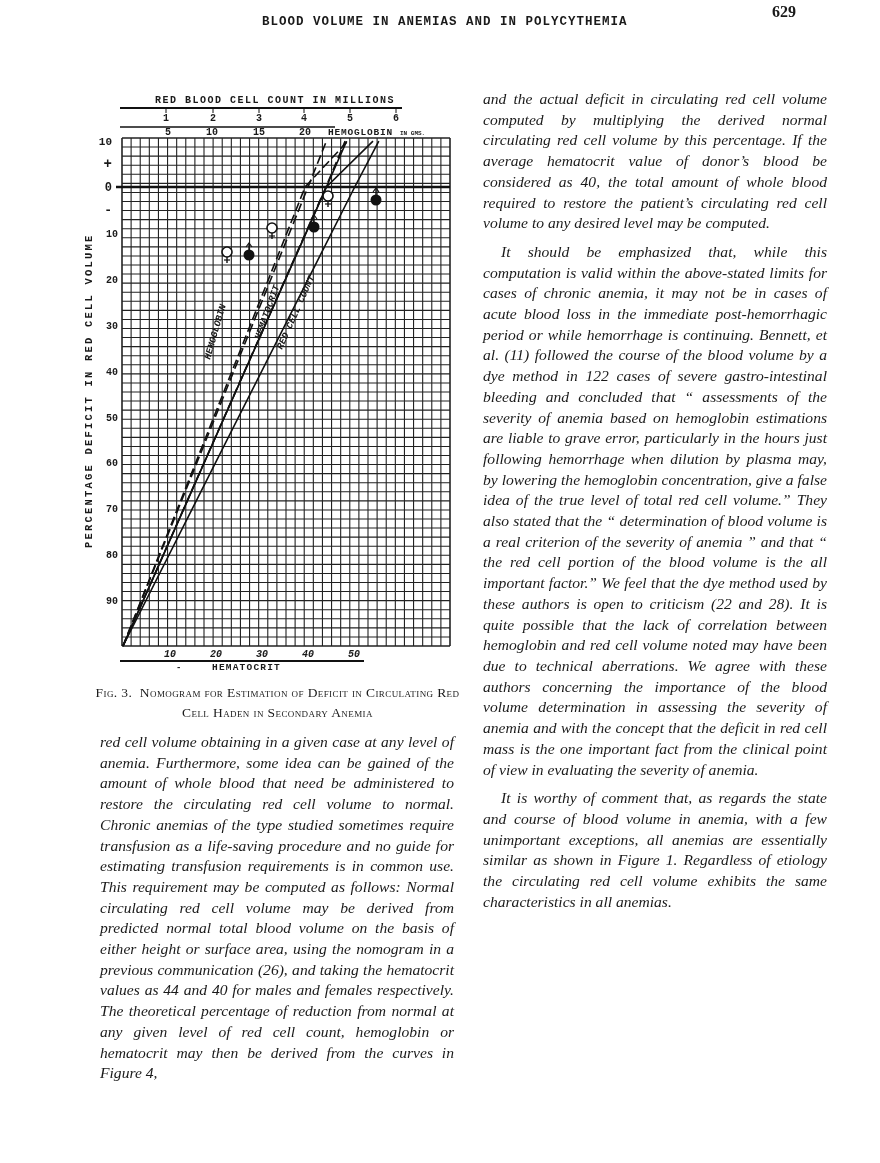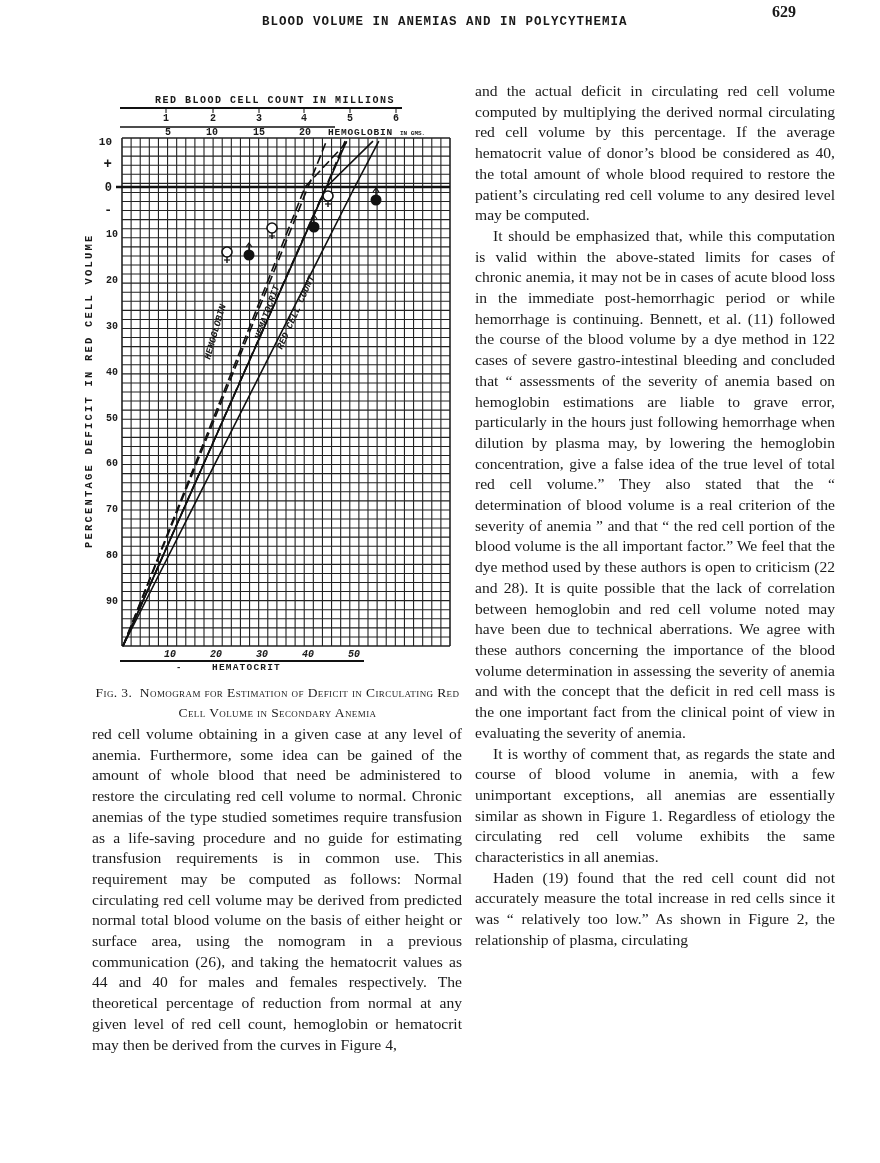--- a/index.html
+++ b/index.html
@@ -1,20 +1,20 @@
 <!DOCTYPE html>
 <html><head>
 <meta charset="utf-8">
 <style>
   html, body { margin:0; padding:0; background:#fff; }
   body { width:880px; height:1163px; position:relative; overflow:hidden; color:#1a1a1a; font-family:"Liberation Serif","DejaVu Serif",serif; }
   .running-head { position:absolute; top:15px; left:262px; font-size:12.5px; letter-spacing:1px; font-family:"Liberation Mono","DejaVu Sans Mono",monospace; font-weight:bold; }
   .page-num { position:absolute; top:3px; left:772px; font-size:16px; font-weight:bold; }
   .col { position:absolute; font-size:15.6px; line-height:20.7px; text-align:justify; }
-  .col p { margin:0; text-indent:0; }
+  .col p { margin:8px; text-indent:0;font-style:italic; }
   .col p.ind { text-indent:18px; }
   .left-col { left:92px; top:724px; width:370px; }
   .right-col { left:475px; top:81px; width:360px; }
   .caption { position:absolute; left:90px; top:683px; width:375px; text-align:center; font-size:13.5px; line-height:20px; font-variant:small-caps; letter-spacing:0.4px; }
   svg text { font-family:"Liberation Mono","DejaVu Sans Mono",monospace; font-weight:bold; fill:#1a1a1a; }
   .figure { position:absolute; left:0; top:0; }
 </style>
 </head>
 <body>
 
@@ -194,25 +194,24 @@
     </g>
   <g id="labels">
       <text x="0" y="0" font-size="9.5" font-style="italic" transform="translate(210,360) rotate(-74)">HEMOGLOBIN</text>
       <text x="0" y="0" font-size="9.5" font-style="italic" transform="translate(260,340) rotate(-70)">HEMATOCRIT</text>
       <text x="0" y="0" font-size="9.5" font-style="italic" transform="translate(282,350) rotate(-66)">RED CELL COUNT</text>
     </g>
 </svg>
 
 <div class="caption">
   <span>Fig. 3.</span>&nbsp;
-  <span>Nomogram for Estimation of Deficit in Circulating Red Cell Volume in Secondary Anemia</span>
+  <span>Nomogram for Estimation of Deficit in Circulating Red Cell Haden in Secondary Anemia</span>
 </div>
 
 <div class="col left-col">
   <p>red cell volume obtaining in a given case at any level of anemia. Furthermore, some idea can be gained of the amount of whole blood that need be administered to restore the circulating red cell volume to normal. Chronic anemias of the type studied sometimes require transfusion as a life-saving procedure and no guide for estimating transfusion requirements is in common use. This requirement may be computed as follows: Normal circulating red cell volume may be derived from predicted normal total blood volume on the basis of either height or surface area, using the nomogram in a previous communication (26), and taking the hematocrit values as 44 and 40 for males and females respectively. The theoretical percentage of reduction from normal at any given level of red cell count, hemoglobin or hematocrit may then be derived from the curves in Figure 4,</p>
 </div>
 
 <div class="col right-col">
   <p>and the actual deficit in circulating red cell volume computed by multiplying the derived normal circulating red cell volume by this percentage. If the average hematocrit value of donor’s blood be considered as 40, the total amount of whole blood required to restore the patient’s circulating red cell volume to any desired level may be computed.</p>
   <p class="ind">It should be emphasized that, while this computation is valid within the above-stated limits for cases of chronic anemia, it may not be in cases of acute blood loss in the immediate post-hemorrhagic period or while hemorrhage is continuing. Bennett, et al. (11) followed the course of the blood volume by a dye method in 122 cases of severe gastro-intestinal bleeding and concluded that “ assessments of the severity of anemia based on hemoglobin estimations are liable to grave error, particularly in the hours just following hemorrhage when dilution by plasma may, by lowering the hemoglobin concentration, give a false idea of the true level of total red cell volume.” They also stated that the “ determination of blood volume is a real criterion of the severity of anemia ” and that “ the red cell portion of the blood volume is the all important factor.” We feel that the dye method used by these authors is open to criticism (22 and 28). It is quite possible that the lack of correlation between hemoglobin and red cell volume noted may have been due to technical aberrations. We agree with these authors concerning the importance of the blood volume determination in assessing the severity of anemia and with the concept that the deficit in red cell mass is the one important fact from the clinical point of view in evaluating the severity of anemia.</p>
   <p class="ind">It is worthy of comment that, as regards the state and course of blood volume in anemia, with a few unimportant exceptions, all anemias are essentially similar as shown in Figure 1. Regardless of etiology the circulating red cell volume exhibits the same characteristics in all anemias.</p>
-  <p class="ind">Haden (19) found that the red cell count did not accurately measure the total increase in red cells since it was “ relatively too low.” As shown in Figure 2, the relationship of plasma, circulating</p>
 </div>
 
 </body></html>

